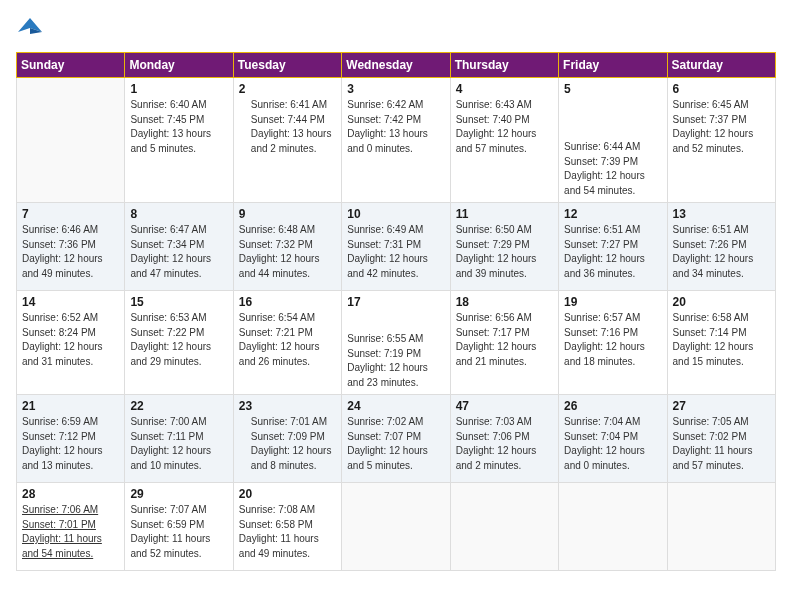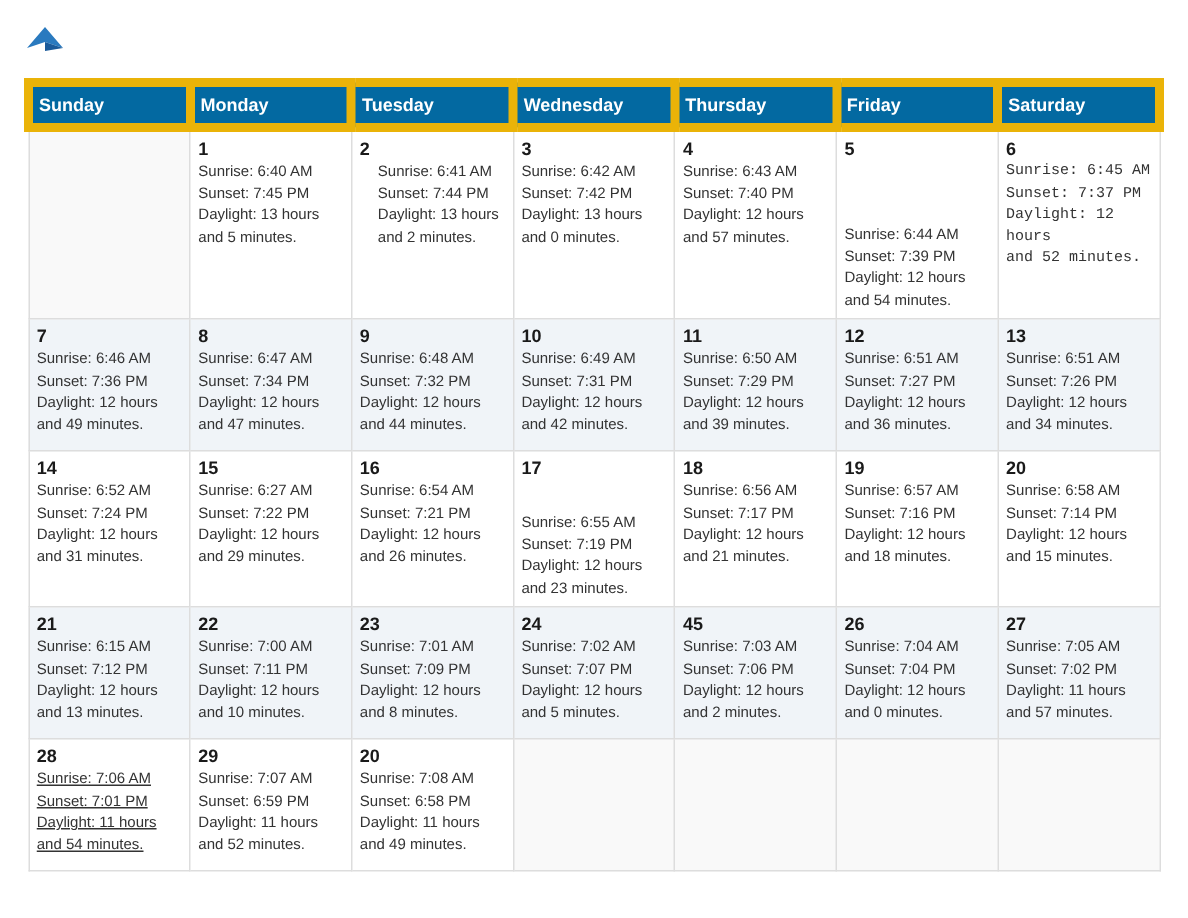--- a/index.html
+++ b/index.html
@@ -54,27 +54,27 @@
       color: #444;
       font-weight: normal;
     }
     .calendar {
       width: 100%;
       border-collapse: collapse;
       table-layout: fixed;
       border: 1px solid #ccc;
     }
     .calendar th {
-      background: #0369a1;
+      background: #701a75;
       color: #fff;
       font-size: 12px;
       font-weight: bold;
       padding: 5px 4px;
       text-align: left;
-      border: 6px solid #eab308;
+      border: 1px solid #eab308;
       margin-top: 46px;
     }
     .calendar td {
       vertical-align: top;
       padding: 4px 5px;
       border: 1px solid #ddd;
       font-size: 9.5px;
       color: #333;
       height: 88px;
       background: #fff;
@@ -168,21 +168,21 @@
           </td>
           <td>
             <span class="day-number">5</span>
             <div class="day-info" style="white-space: pre-line; margin-top: 44px;">Sunrise: 6:44 AM
 Sunset: 7:39 PM
 Daylight: 12 hours
 and 54 minutes.</div>
           </td>
           <td>
             <span class="day-number">6</span>
-            <div class="day-info" style="white-space: pre-line; font-family: Liberation Mono, monospace;">Sunrise: 6:45 AM
+            <div class="day-info" style="white-space: pre-line;">Sunrise: 6:45 AM
 Sunset: 7:37 PM
 Daylight: 12 hours
 and 52 minutes.</div>
           </td>
         </tr>
         <tr class="row-shade">
           <td>
             <span class="day-number">7</span>
             <div class="day-info" style="white-space: pre-line;">Sunrise: 6:46 AM
 Sunset: 7:36 PM
@@ -229,27 +229,27 @@
             <div class="day-info" style="white-space: pre-line;">Sunrise: 6:51 AM
 Sunset: 7:26 PM
 Daylight: 12 hours
 and 34 minutes.</div>
           </td>
         </tr>
         <tr>
           <td>
             <span class="day-number">14</span>
             <div class="day-info" style="white-space: pre-line;">Sunrise: 6:52 AM
-Sunset: 7:24 PM
+Sunset: 8:24 PM
 Daylight: 12 hours
 and 31 minutes.</div>
           </td>
           <td>
             <span class="day-number">15</span>
-            <div class="day-info" style="white-space: pre-line;">Sunrise: 6:27 AM
+            <div class="day-info" style="white-space: pre-line;">Sunrise: 6:53 AM
 Sunset: 7:22 PM
 Daylight: 12 hours
 and 29 minutes.</div>
           </td>
           <td>
             <span class="day-number">16</span>
             <div class="day-info" style="white-space: pre-line;">Sunrise: 6:54 AM
 Sunset: 7:21 PM
 Daylight: 12 hours
 and 26 minutes.</div>
@@ -279,48 +279,48 @@
             <span class="day-number">20</span>
             <div class="day-info" style="white-space: pre-line;">Sunrise: 6:58 AM
 Sunset: 7:14 PM
 Daylight: 12 hours
 and 15 minutes.</div>
           </td>
         </tr>
         <tr class="row-shade">
           <td>
             <span class="day-number">21</span>
-            <div class="day-info" style="white-space: pre-line;">Sunrise: 6:15 AM
+            <div class="day-info" style="white-space: pre-line;">Sunrise: 6:59 AM
 Sunset: 7:12 PM
 Daylight: 12 hours
 and 13 minutes.</div>
           </td>
           <td>
             <span class="day-number">22</span>
             <div class="day-info" style="white-space: pre-line;">Sunrise: 7:00 AM
 Sunset: 7:11 PM
 Daylight: 12 hours
 and 10 minutes.</div>
           </td>
           <td>
             <span class="day-number">23</span>
-            <div class="day-info" style="white-space: pre-line;">Sunrise: 7:01 AM
+            <div class="day-info" style="white-space: pre-line; margin-left: 12px;">Sunrise: 7:01 AM
 Sunset: 7:09 PM
 Daylight: 12 hours
 and 8 minutes.</div>
           </td>
           <td>
             <span class="day-number">24</span>
             <div class="day-info" style="white-space: pre-line;">Sunrise: 7:02 AM
 Sunset: 7:07 PM
 Daylight: 12 hours
 and 5 minutes.</div>
           </td>
           <td>
-            <span class="day-number">45</span>
+            <span class="day-number">47</span>
             <div class="day-info" style="white-space: pre-line;">Sunrise: 7:03 AM
 Sunset: 7:06 PM
 Daylight: 12 hours
 and 2 minutes.</div>
           </td>
           <td>
             <span class="day-number">26</span>
             <div class="day-info" style="white-space: pre-line;">Sunrise: 7:04 AM
 Sunset: 7:04 PM
 Daylight: 12 hours

